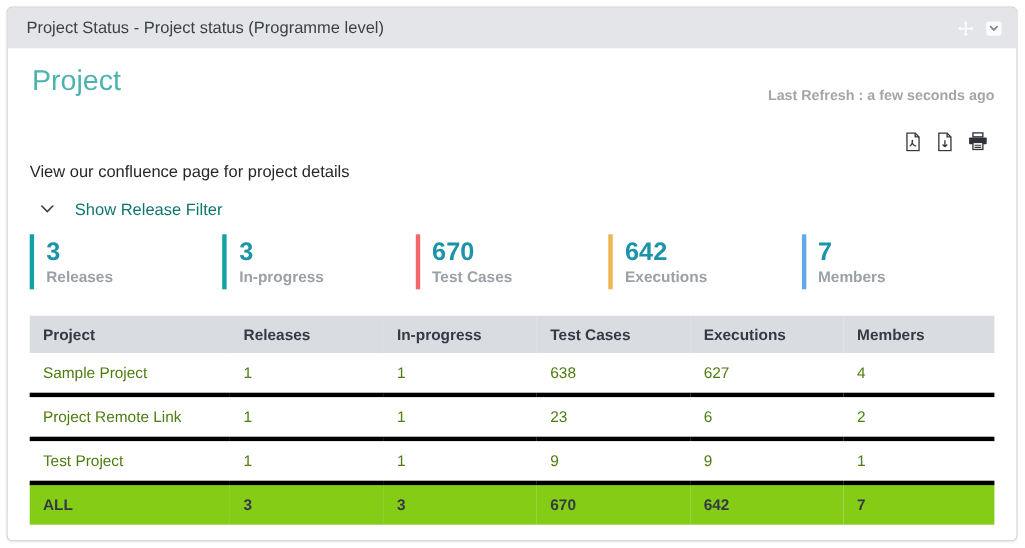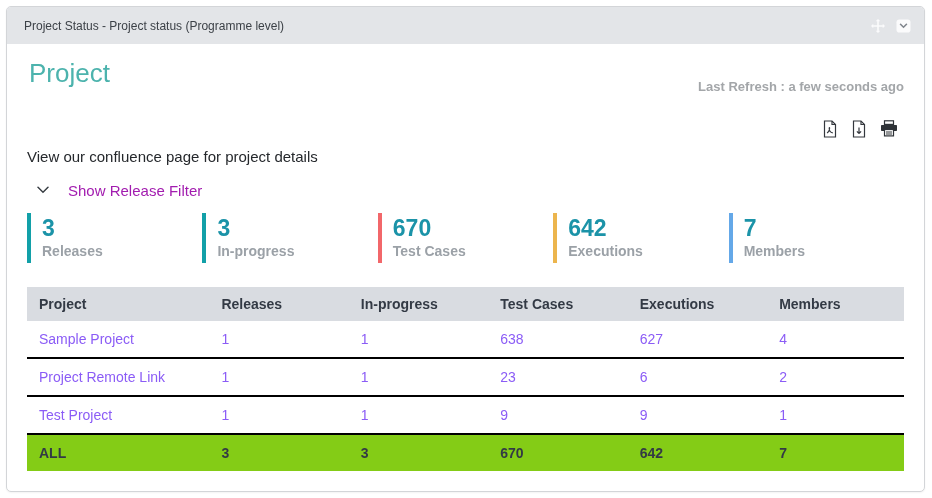--- a/index.html
+++ b/index.html
@@ -15,21 +15,21 @@
     background: #fff; border: 1px solid #d3d5d8; border-radius: 5px;
     box-shadow: 0 1px 2px rgba(0,0,0,0.05);
     overflow: hidden;
   }
 
   .card-header {
     height: 37px; background: #e3e5e8;
     display: flex; align-items: center; justify-content: space-between;
     padding: 0 13px 0 17px;
   }
-  .card-title { font-size: 12px; color: #3c4147; text-align: center; }
+  .card-title { font-size: 15px; color: #3c4147; text-align: center; }
   .header-icons { display: flex; align-items: center; gap: 11px; }
   .header-icons svg { display: block; cursor: pointer; }
 
   .card-body { position: relative; padding: 0 20px; }
 
   .page-title {
     margin: 15px 0 0 2px;
     font-size: 26px; font-weight: 400; color: #4cb3ad; line-height: 1.1;
   }
   .last-refresh {
@@ -43,36 +43,36 @@
   }
   .export-row svg { display: block; cursor: pointer; }
 
   .note { margin-top: 10px; font-size: 15px; color: #25282c; }
 
   .filter-row {
     margin-top: 17px; margin-left: 10px;
     display: flex; align-items: center; gap: 19px;
     cursor: pointer; width: max-content;
   }
-  .filter-label { font-size: 15px; color: #a21caf; }
+  .filter-label { font-size: 15px; color: #0f766e; }
 
   .stats { display: flex; margin-top: 14px; }
   .stat { width: 182px; border-left: 4px solid #12a0a8; padding: 2px 0 4px 11px; }
   .stat-value { font-size: 23px; font-weight: 700; color: #1b93a8; line-height: 1.15; }
   .stat-label { font-size: 14px; font-weight: 600; color: #9ba1a7; margin-top: 2px; }
 
   .data-table { width: 100%; border-collapse: collapse; margin-top: 24px; table-layout: fixed; }
   .data-table th {
     background: #d9dce1; text-align: left;
     font-size: 14px; font-weight: 700; color: #333a45;
     padding: 9px 12px;
   }
   .data-table td {
-    font-size: 14px; color: #8b5cf6;
-    padding: 10px 12px; border-bottom: 2px solid #000000;
+    font-size: 14px; color: #4d7c0f;
+    padding: 10px 12px; border-bottom: 4px solid #000000;
     background: #fff;
   }
   .data-table tr.total-row td {
     background: #84cc16; font-weight: 700; color: #333a45; border-bottom: none;
   }
 </style>
 </head>
 <body>
 
 <div class="stage">

